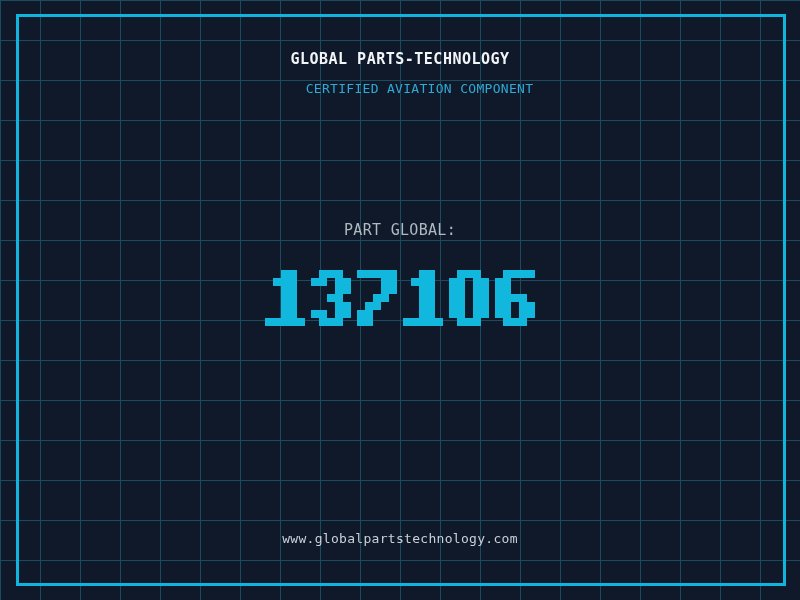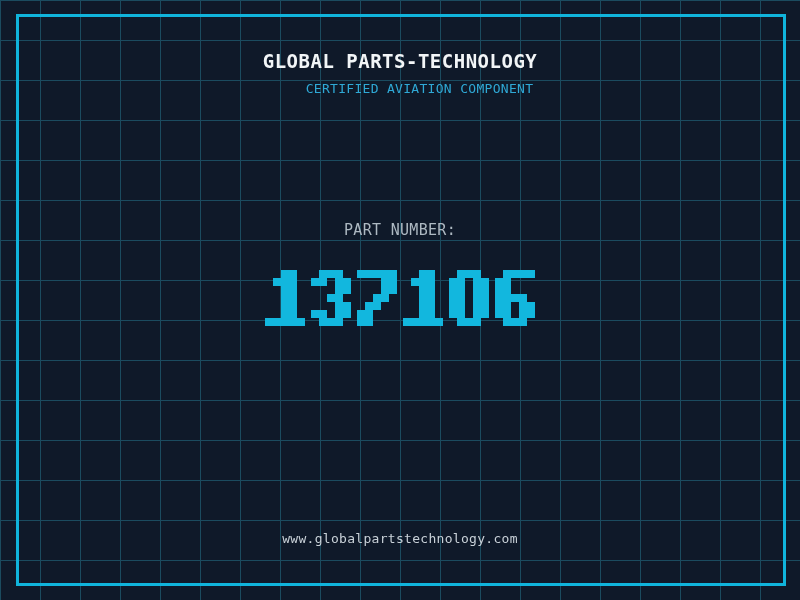--- a/index.html
+++ b/index.html
@@ -30,21 +30,21 @@
     pointer-events:none;
   }
   .line{
     position:absolute;
     left:0; right:0;
     text-align:center;
     white-space:pre;
   }
   .title{
     top:50px;
-    font-size:19px;
+    font-size:15px;
     font-weight:bold;
     letter-spacing:0.5px;
     color:var(--title);
   }
   .subtitle{
     top:81px;
     font-size:13px;
     letter-spacing:0.3px;
     color:var(--subtitle);
     margin-left:39px;
@@ -79,21 +79,21 @@
 </style>
 </head>
 <body>
 
 <div class="frame"></div>
 
 <div class="line title">GLOBAL PARTS-TECHNOLOGY</div>
 
 <div class="line subtitle">CERTIFIED AVIATION COMPONENT</div>
 
-<div class="line part-label">PART NUMBER:</div>
+<div class="line part-label">PART GLOBAL:</div>
 
 <div class="digits" id="digits" aria-label="137106">
     <div class="pixel-digit">
       <div class="px"></div>
       <div class="px"></div>
       <div class="px on"></div>
       <div class="px on"></div>
       <div class="px"></div>
       <div class="px"></div>
       <div class="px on"></div>

